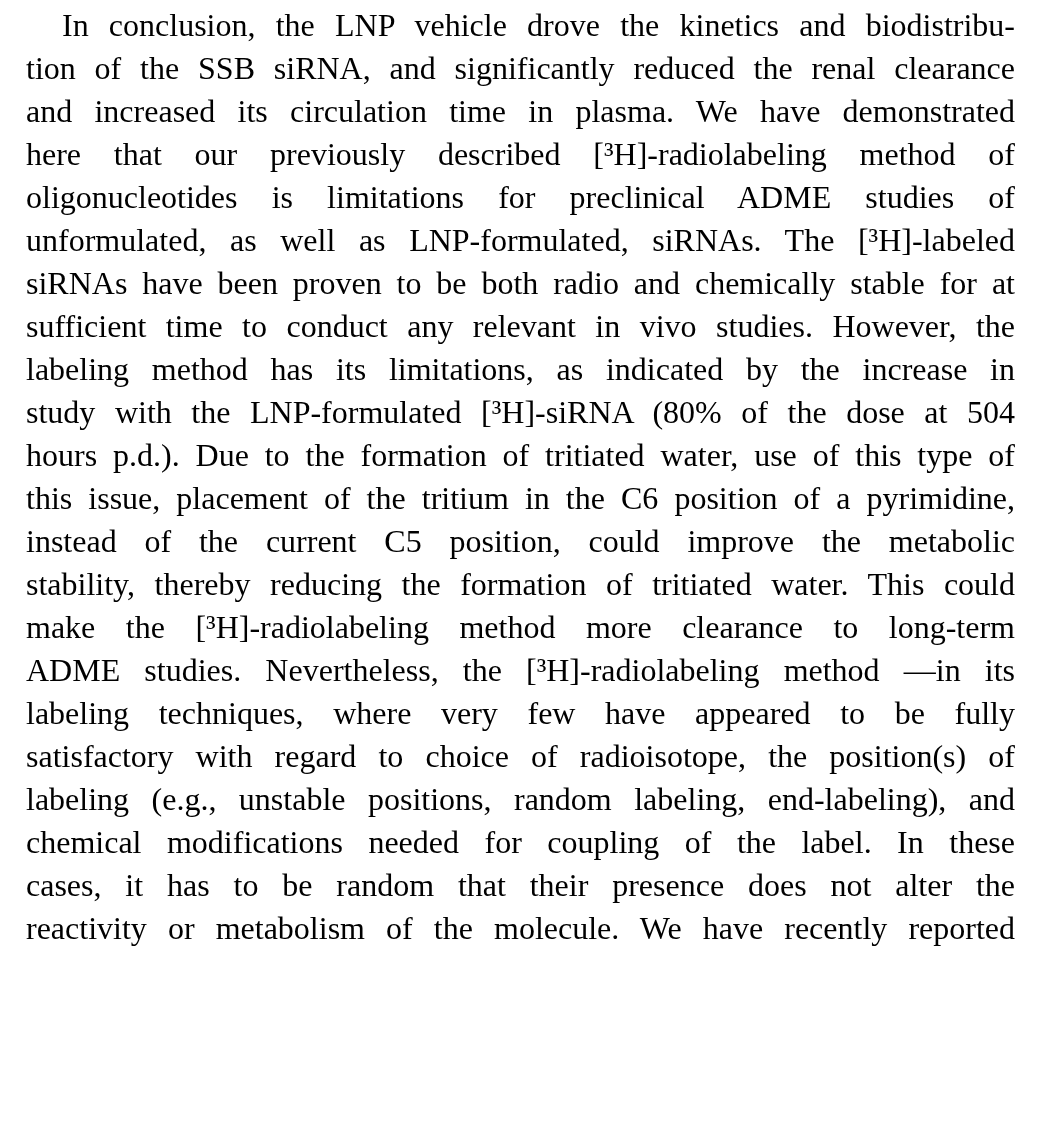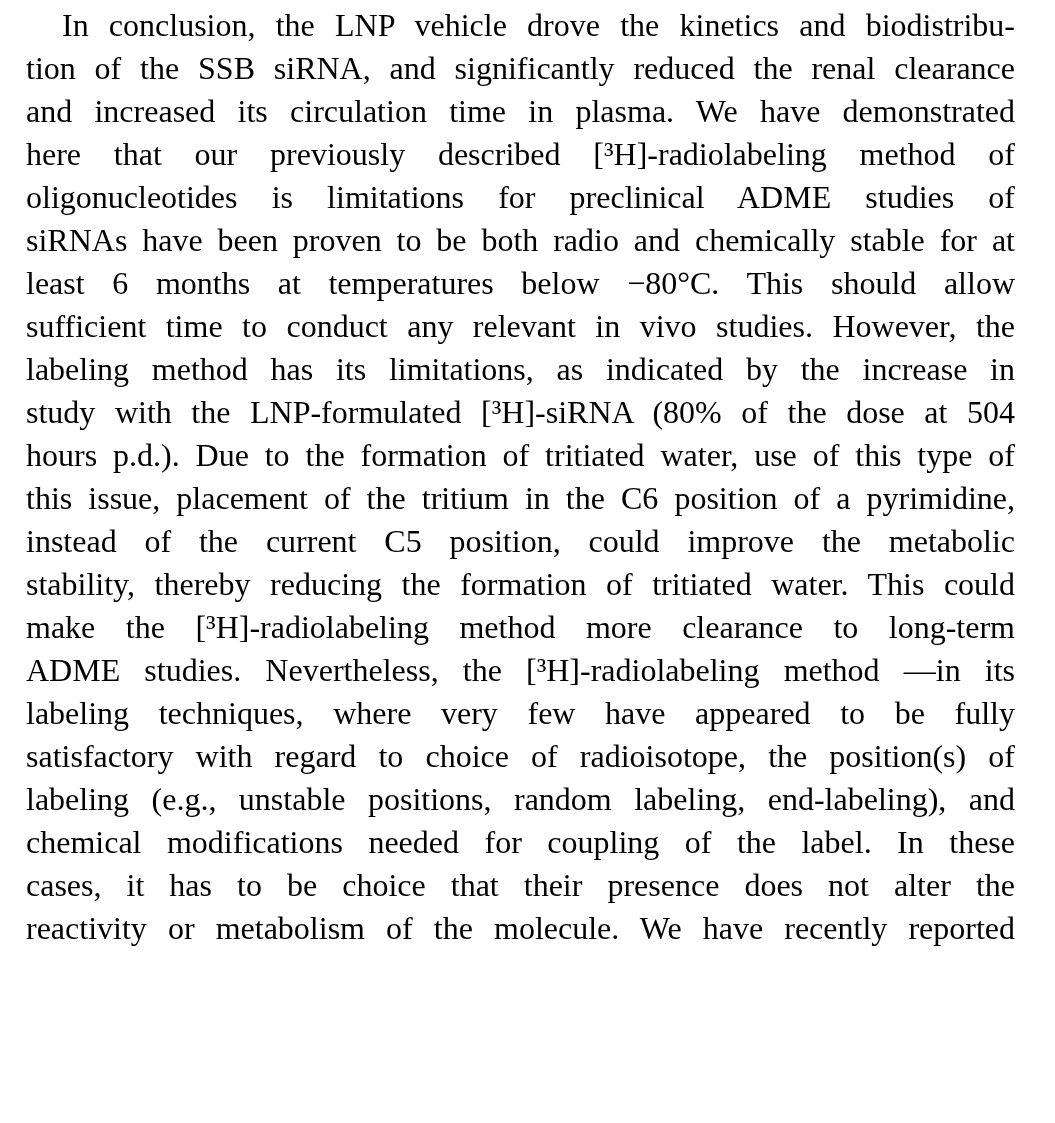--- a/index.html
+++ b/index.html
@@ -29,31 +29,31 @@
 </head>
 <body>
 
 <div class="page">
   <div class="paragraph">
       <div class="line first-line">In conclusion, the LNP vehicle drove the kinetics and biodistribu-</div>
       <div class="line">tion of the SSB siRNA, and significantly reduced the renal clearance</div>
       <div class="line">and increased its circulation time in plasma. We have demonstrated</div>
       <div class="line">here that our previously described [³H]-radiolabeling method of</div>
       <div class="line">oligonucleotides is limitations for preclinical ADME studies of</div>
+      <div class="line">unformulated, as well as LNP-formulated, siRNAs. The [³H]-labeled</div>
       <div class="line">siRNAs have been proven to be both radio and chemically stable for at</div>
-      <div class="line">least 6 months at temperatures below −80°C. This should allow</div>
       <div class="line">sufficient time to conduct any relevant in vivo studies. However, the</div>
       <div class="line">labeling method has its limitations, as indicated by the increase in</div>
       <div class="line">study with the LNP-formulated [³H]-siRNA (80% of the dose at 504</div>
       <div class="line">hours p.d.). Due to the formation of tritiated water, use of this type of</div>
       <div class="line">this issue, placement of the tritium in the C6 position of a pyrimidine,</div>
       <div class="line">instead of the current C5 position, could improve the metabolic</div>
       <div class="line">stability, thereby reducing the formation of tritiated water. This could</div>
       <div class="line">make the [³H]-radiolabeling method more clearance to long-term</div>
       <div class="line">ADME studies. Nevertheless, the [³H]-radiolabeling method —in its</div>
       <div class="line">labeling techniques, where very few have appeared to be fully</div>
       <div class="line">satisfactory with regard to choice of radioisotope, the position(s) of</div>
       <div class="line">labeling (e.g., unstable positions, random labeling, end-labeling), and</div>
       <div class="line">chemical modifications needed for coupling of the label. In these</div>
-      <div class="line">cases, it has to be choice that their presence does not alter the</div>
+      <div class="line">cases, it has to be random that their presence does not alter the</div>
       <div class="line">reactivity or metabolism of the molecule. We have recently reported</div>
     </div>
 </div>
 
 </body></html>

